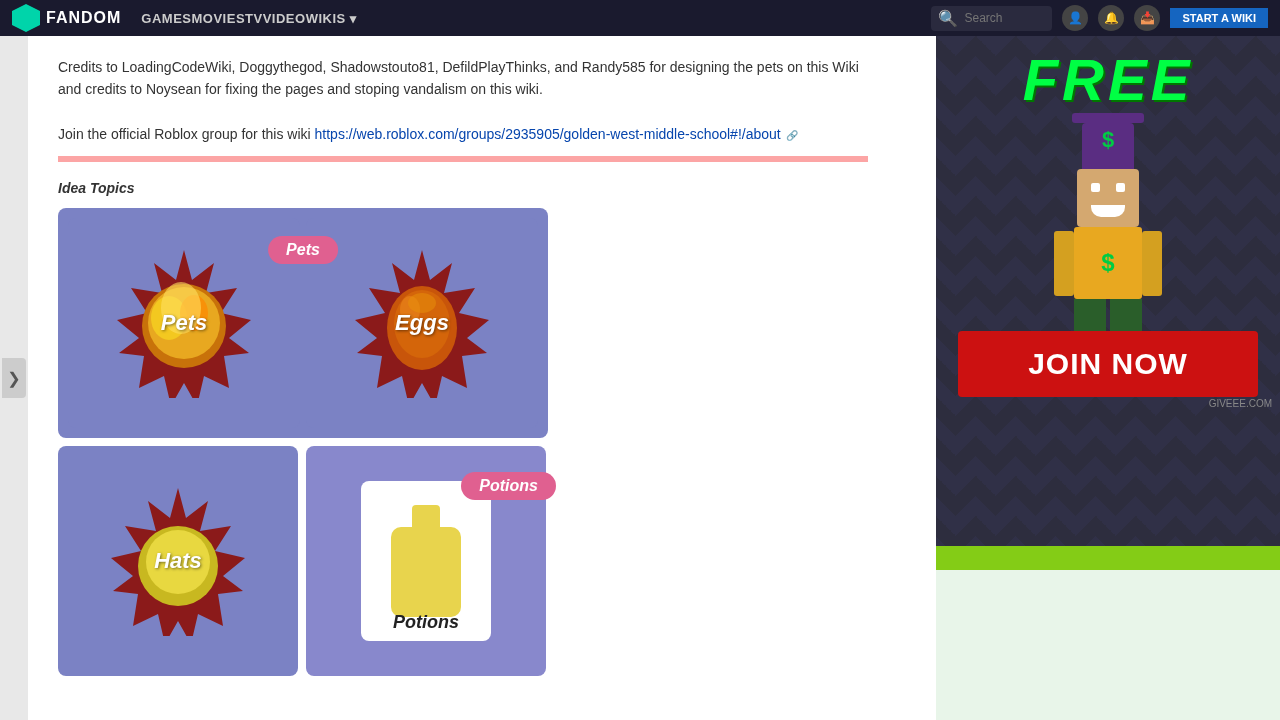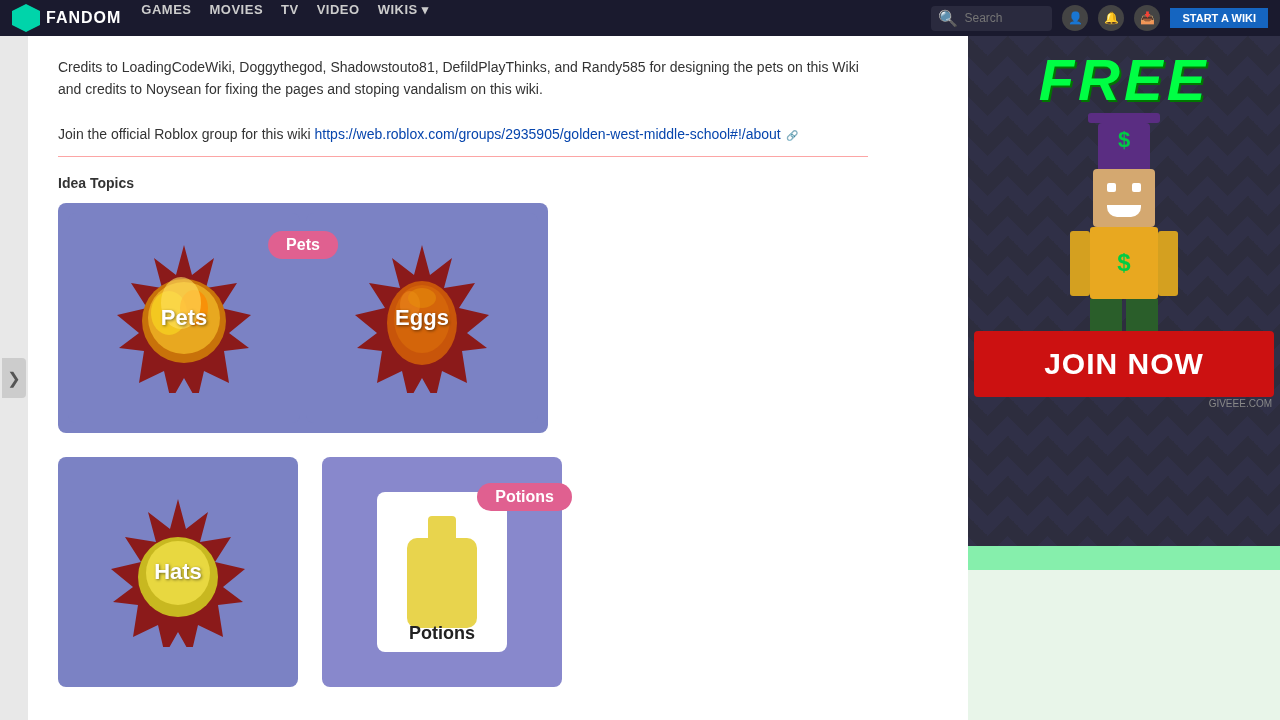--- a/index.html
+++ b/index.html
@@ -11,20 +11,21 @@
       overflow: hidden;
       display: flex;
       flex-direction: column;
     }
 
     
     .top-nav {
       background: #1a1a2e;
       height: 36px;
       display: flex;
+      align-items: center;
       padding: 0 12px;
       gap: 20px;
       flex-shrink: 0;
     }
     .nav-logo {
       display: flex;
       align-items: center;
       gap: 6px;
     }
     .nav-logo-icon {
@@ -34,21 +35,20 @@
       clip-path: polygon(50% 0%, 100% 25%, 100% 75%, 50% 100%, 0% 75%, 0% 25%);
     }
     .nav-logo-text {
       color: #fff;
       font-weight: 900;
       font-size: 16px;
       letter-spacing: 1px;
     }
     .nav-links {
       display: flex;
-      gap: 18px;
       list-style: none;
     }
     .nav-links li a {
       color: #ccc;
       text-decoration: none;
       font-size: 13px;
       font-weight: 600;
       text-transform: uppercase;
       letter-spacing: 0.5px;
     }
@@ -139,50 +139,51 @@
     .content-inner {
       max-width: 860px;
       padding: 0 20px 20px 30px;
     }
 
     .credits-text {
       font-size: 14px;
       color: #333;
       line-height: 1.6;
       padding: 20px 0 10px 0;
-      border-bottom: 1px solid #fca5a5;
+      border-bottom: 6px solid #fca5a5;
       margin-bottom: 14px;
     }
     .credits-text a {
       color: #0645ad;
       text-decoration: none;
     }
     .ext-link-icon {
       display: inline-block;
       font-size: 10px;
       color: #0645ad;
       margin-left: 2px;
     }
 
     .idea-topics-section {
       padding-top: 4px;
+      font-style: italic;
     }
     .idea-topics-title {
       font-size: 14px;
       font-weight: 700;
       color: #333;
       margin-bottom: 12px;
     }
 
     
     .topics-grid {
       display: grid;
       grid-template-columns: 240px 240px;
       grid-template-rows: auto auto;
-      gap: 24px;
+      gap: 8px;
       width: 490px;
     }
 
     .topic-card {
       background: #7b82c4;
       border-radius: 8px;
       display: flex;
       align-items: center;
       justify-content: center;
       position: relative;
@@ -298,23 +299,23 @@
       white-space: nowrap;
     }
     .potions-badge {
       top: 26px;
       right: -10px;
       white-space: nowrap;
     }
 
     
     .right-panel {
-      width: 312px;
+      width: 344px;
       flex-shrink: 0;
-      background: #86efac;
+      background: #84cc16;
       display: flex;
       flex-direction: column;
       gap: 24px;
     }
 
     .ad-container {
       background: #2d2d3e;
       height: 510px;
       position: relative;
       overflow: hidden;

